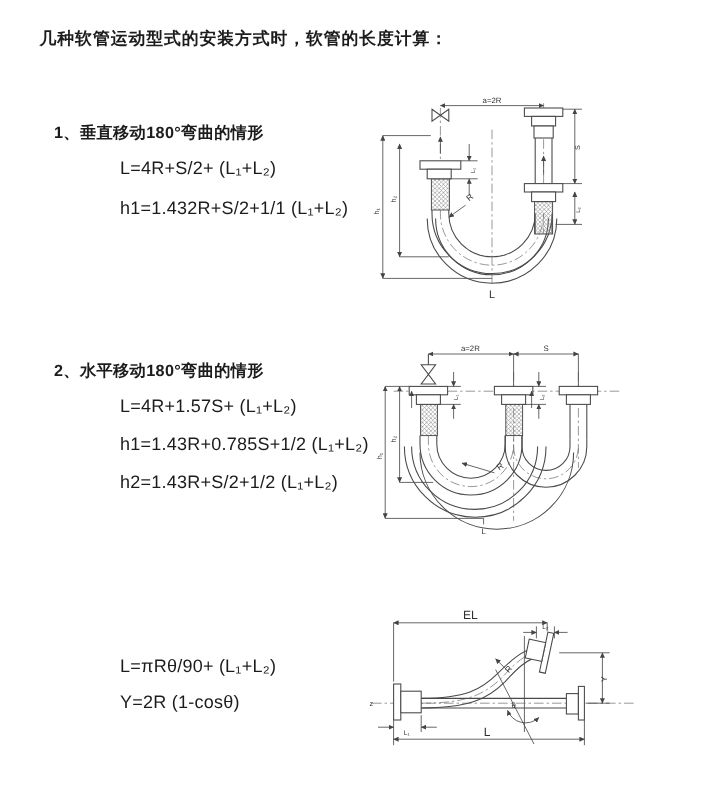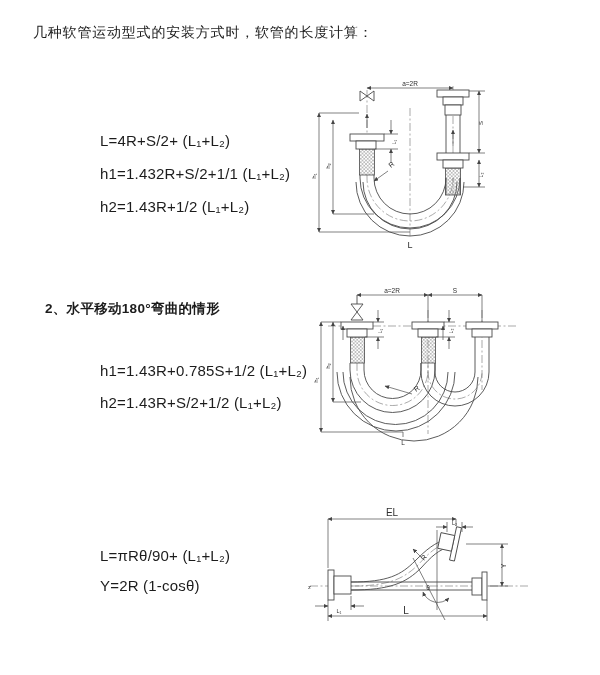--- a/index.html
+++ b/index.html
@@ -1,42 +1,43 @@
 <!DOCTYPE html>
 <html><head>
 <meta charset="utf-8">
 <style>
   html,body { margin:0; padding:0; background:#fff; }
   .page {
     position:relative; width:600px; height:675px; background:#ffffff;
     font-family:"Liberation Sans", sans-serif; color:#1c1c1c; overflow:hidden;
   }
   .line { position:absolute; white-space:nowrap; }
-  .title   { font-weight:normal; font-size:14px; letter-spacing:0.8px; }
+  .title   { font-weight:bold; font-size:14px; letter-spacing:0.8px; }
   .heading { font-weight:bold; font-size:13.5px; letter-spacing:0.3px; }
   .formula { font-size:15px; letter-spacing:0.2px;margin-left:36px; }
   .diagram { position:absolute; }
   svg text { fill:#2f2f2f; font-family:"Liberation Sans", sans-serif; }
   .ln  { stroke:#4a4a4a; stroke-width:0.9; fill:none; }
   .dim { stroke:#4a4a4a; stroke-width:0.7; fill:none; }
   .cl  { stroke:#707070; stroke-width:0.6; fill:none; stroke-dasharray:8 2.5 2 2.5; }
   .fl  { fill:#ffffff; stroke:#4a4a4a; stroke-width:0.9; }
 </style>
 </head>
 <body>
 
 <div class="page">
 
   <div class="line title" style="left:33px; top:24px">几种软管运动型式的安装方式时，软管的长度计算：</div>
 
+  <div class="line heading" style="left:45px; top:102px">1、垂直移动180°弯曲的情形</div>
   <div class="line formula" style="left:64px; top:132px">L=4R+S/2+ (L₁+L₂)</div>
   <div class="line formula" style="left:64px; top:165px">h1=1.432R+S/2+1/1 (L₁+L₂)</div>
-  <div class="line formula" style="left:64px; top:198px">h2=1.43R+1/2 (L₁+L₂)</div>
 
   <div class="line heading" style="left:45px; top:300px">2、水平移动180°弯曲的情形</div>
+  <div class="line formula" style="left:64px; top:330px">L=4R+1.57S+ (L₁+L₂)</div>
   <div class="line formula" style="left:64px; top:362px">h1=1.43R+0.785S+1/2 (L₁+L₂)</div>
   <div class="line formula" style="left:64px; top:394px">h2=1.43R+S/2+1/2 (L₁+L₂)</div>
 
   <div class="line formula" style="left:64px; top:547px">L=πRθ/90+ (L₁+L₂)</div>
   <div class="line formula" style="left:64px; top:577px">Y=2R (1-cosθ)</div>
 
   <svg class="diagram" style="left:303px; top:66px" width="235" height="197" viewBox="0 0 235 197">
     <defs>
       <marker id="ar1" orient="auto-start-reverse" markerWidth="7" markerHeight="6" refX="6" refY="3">
         <path d="M0,0 L6.5,3 L0,6 Z" fill="#444"></path>

